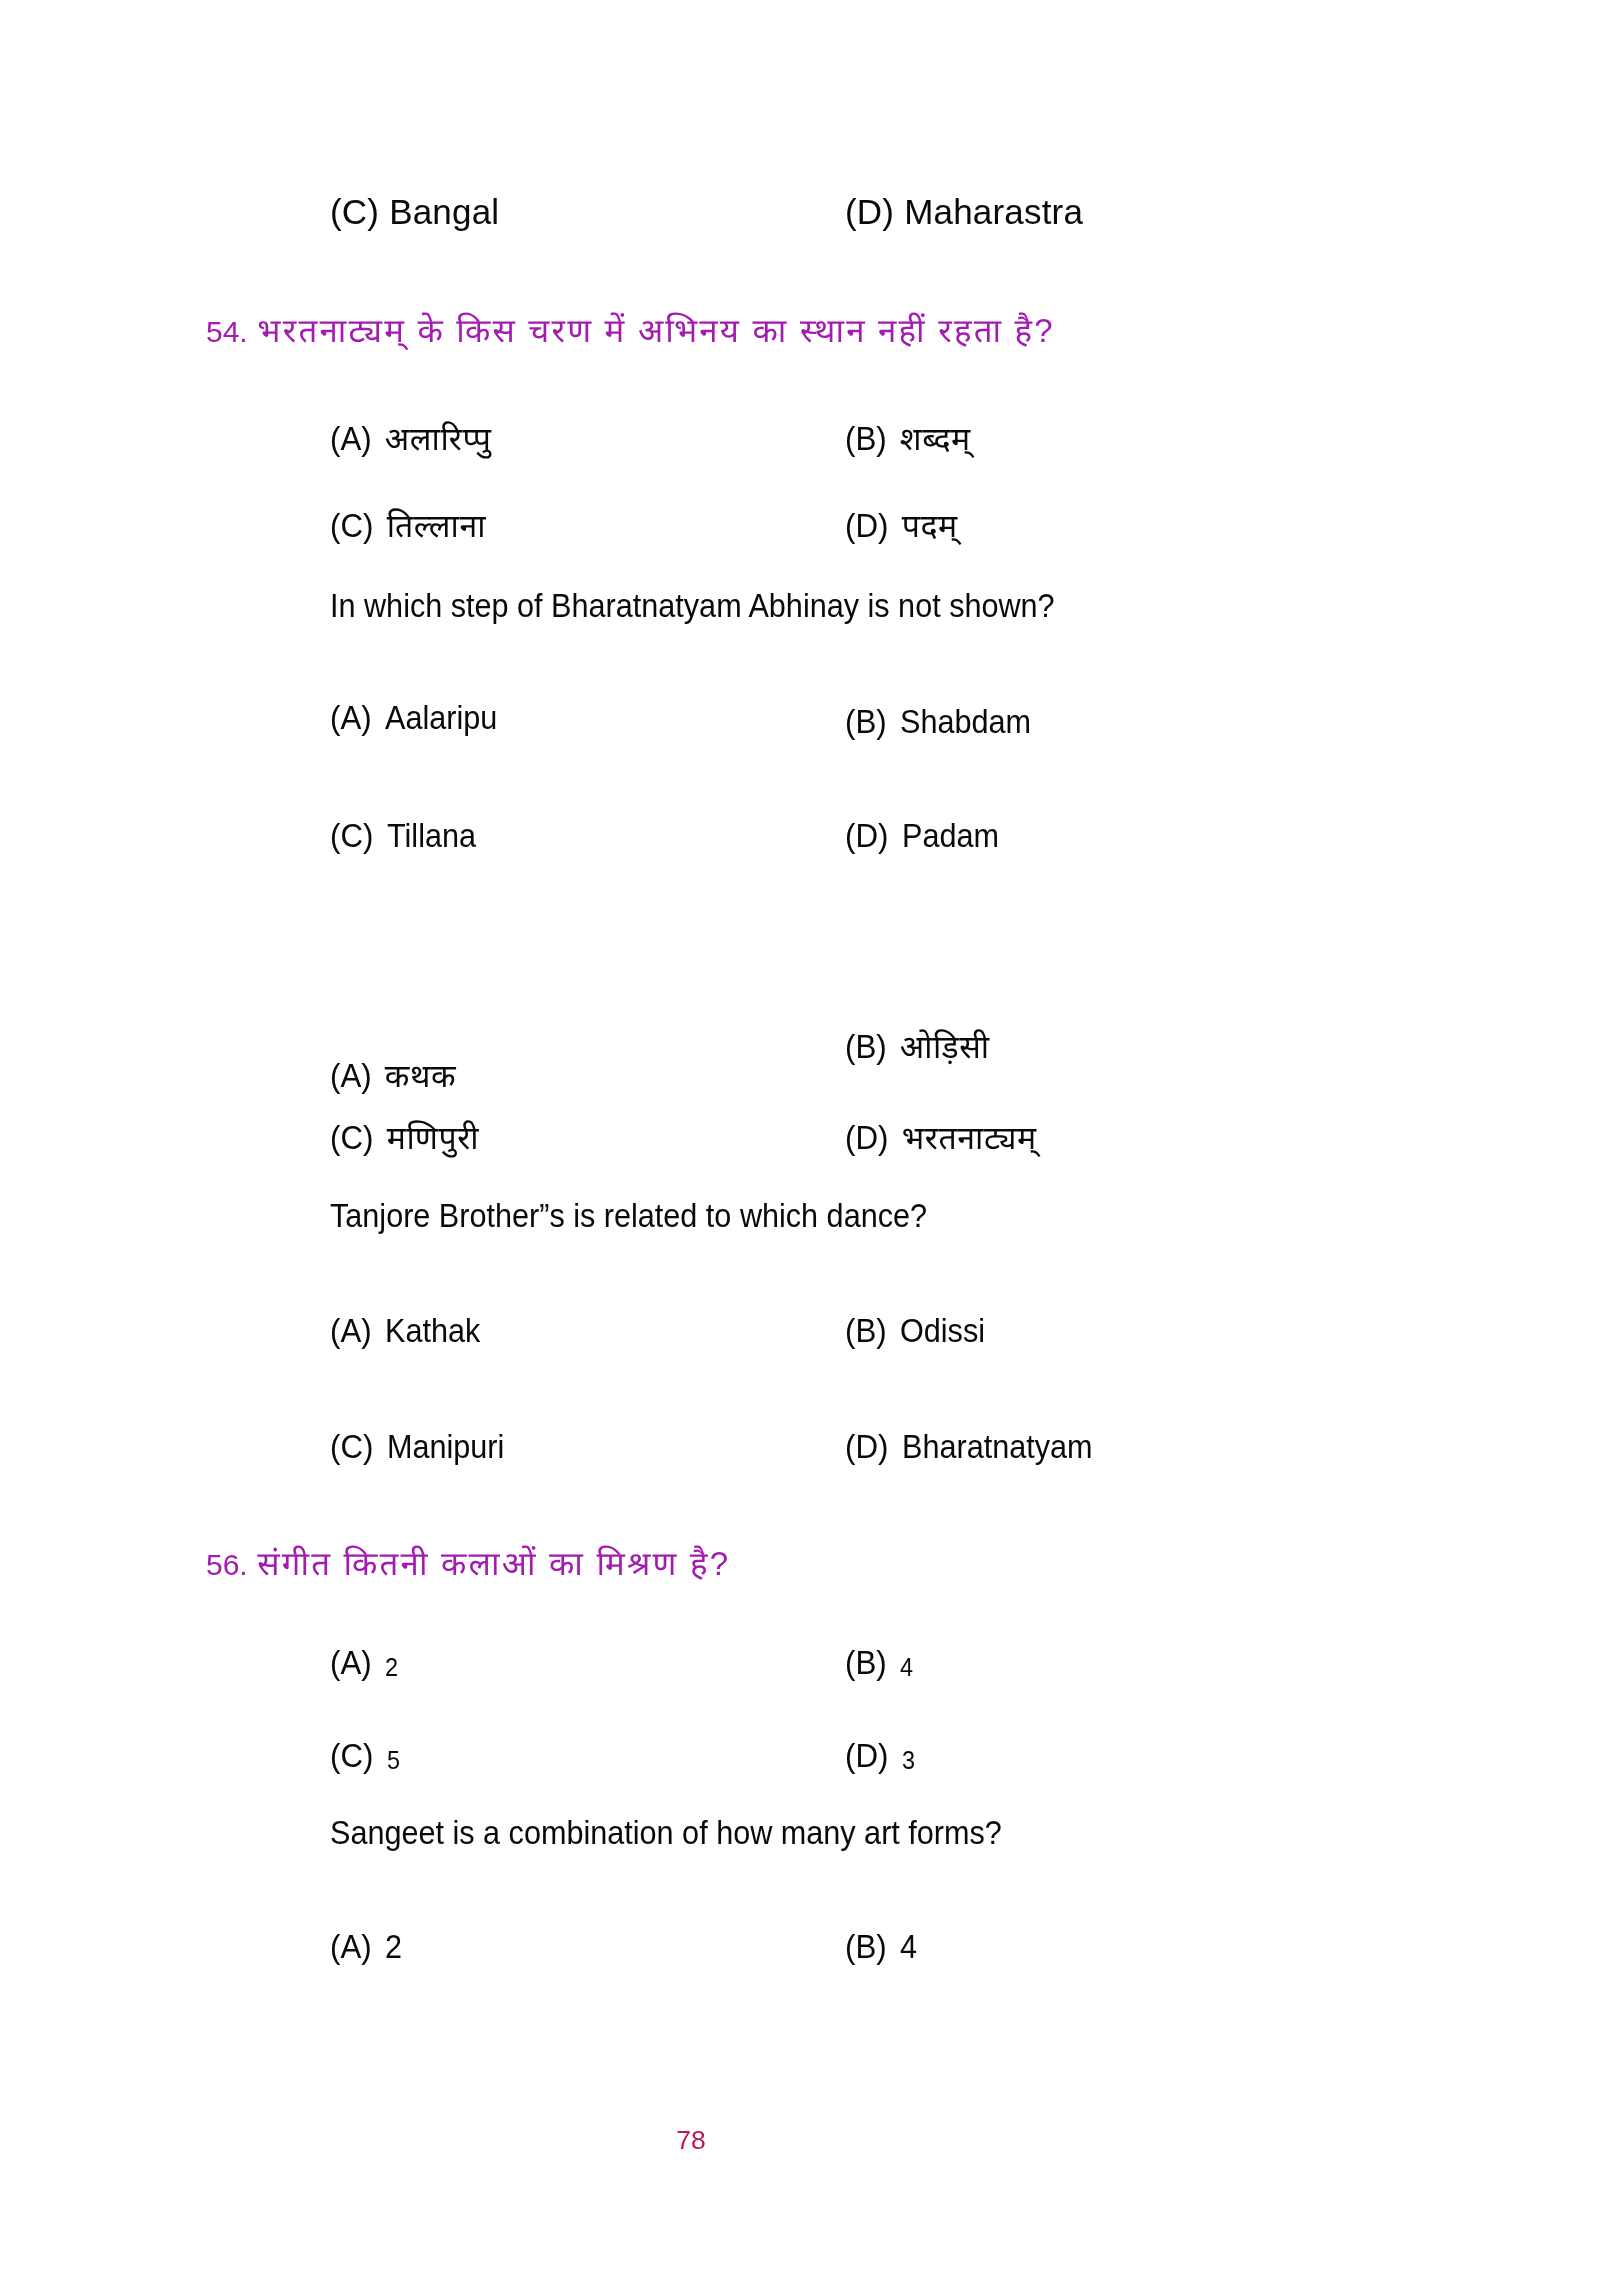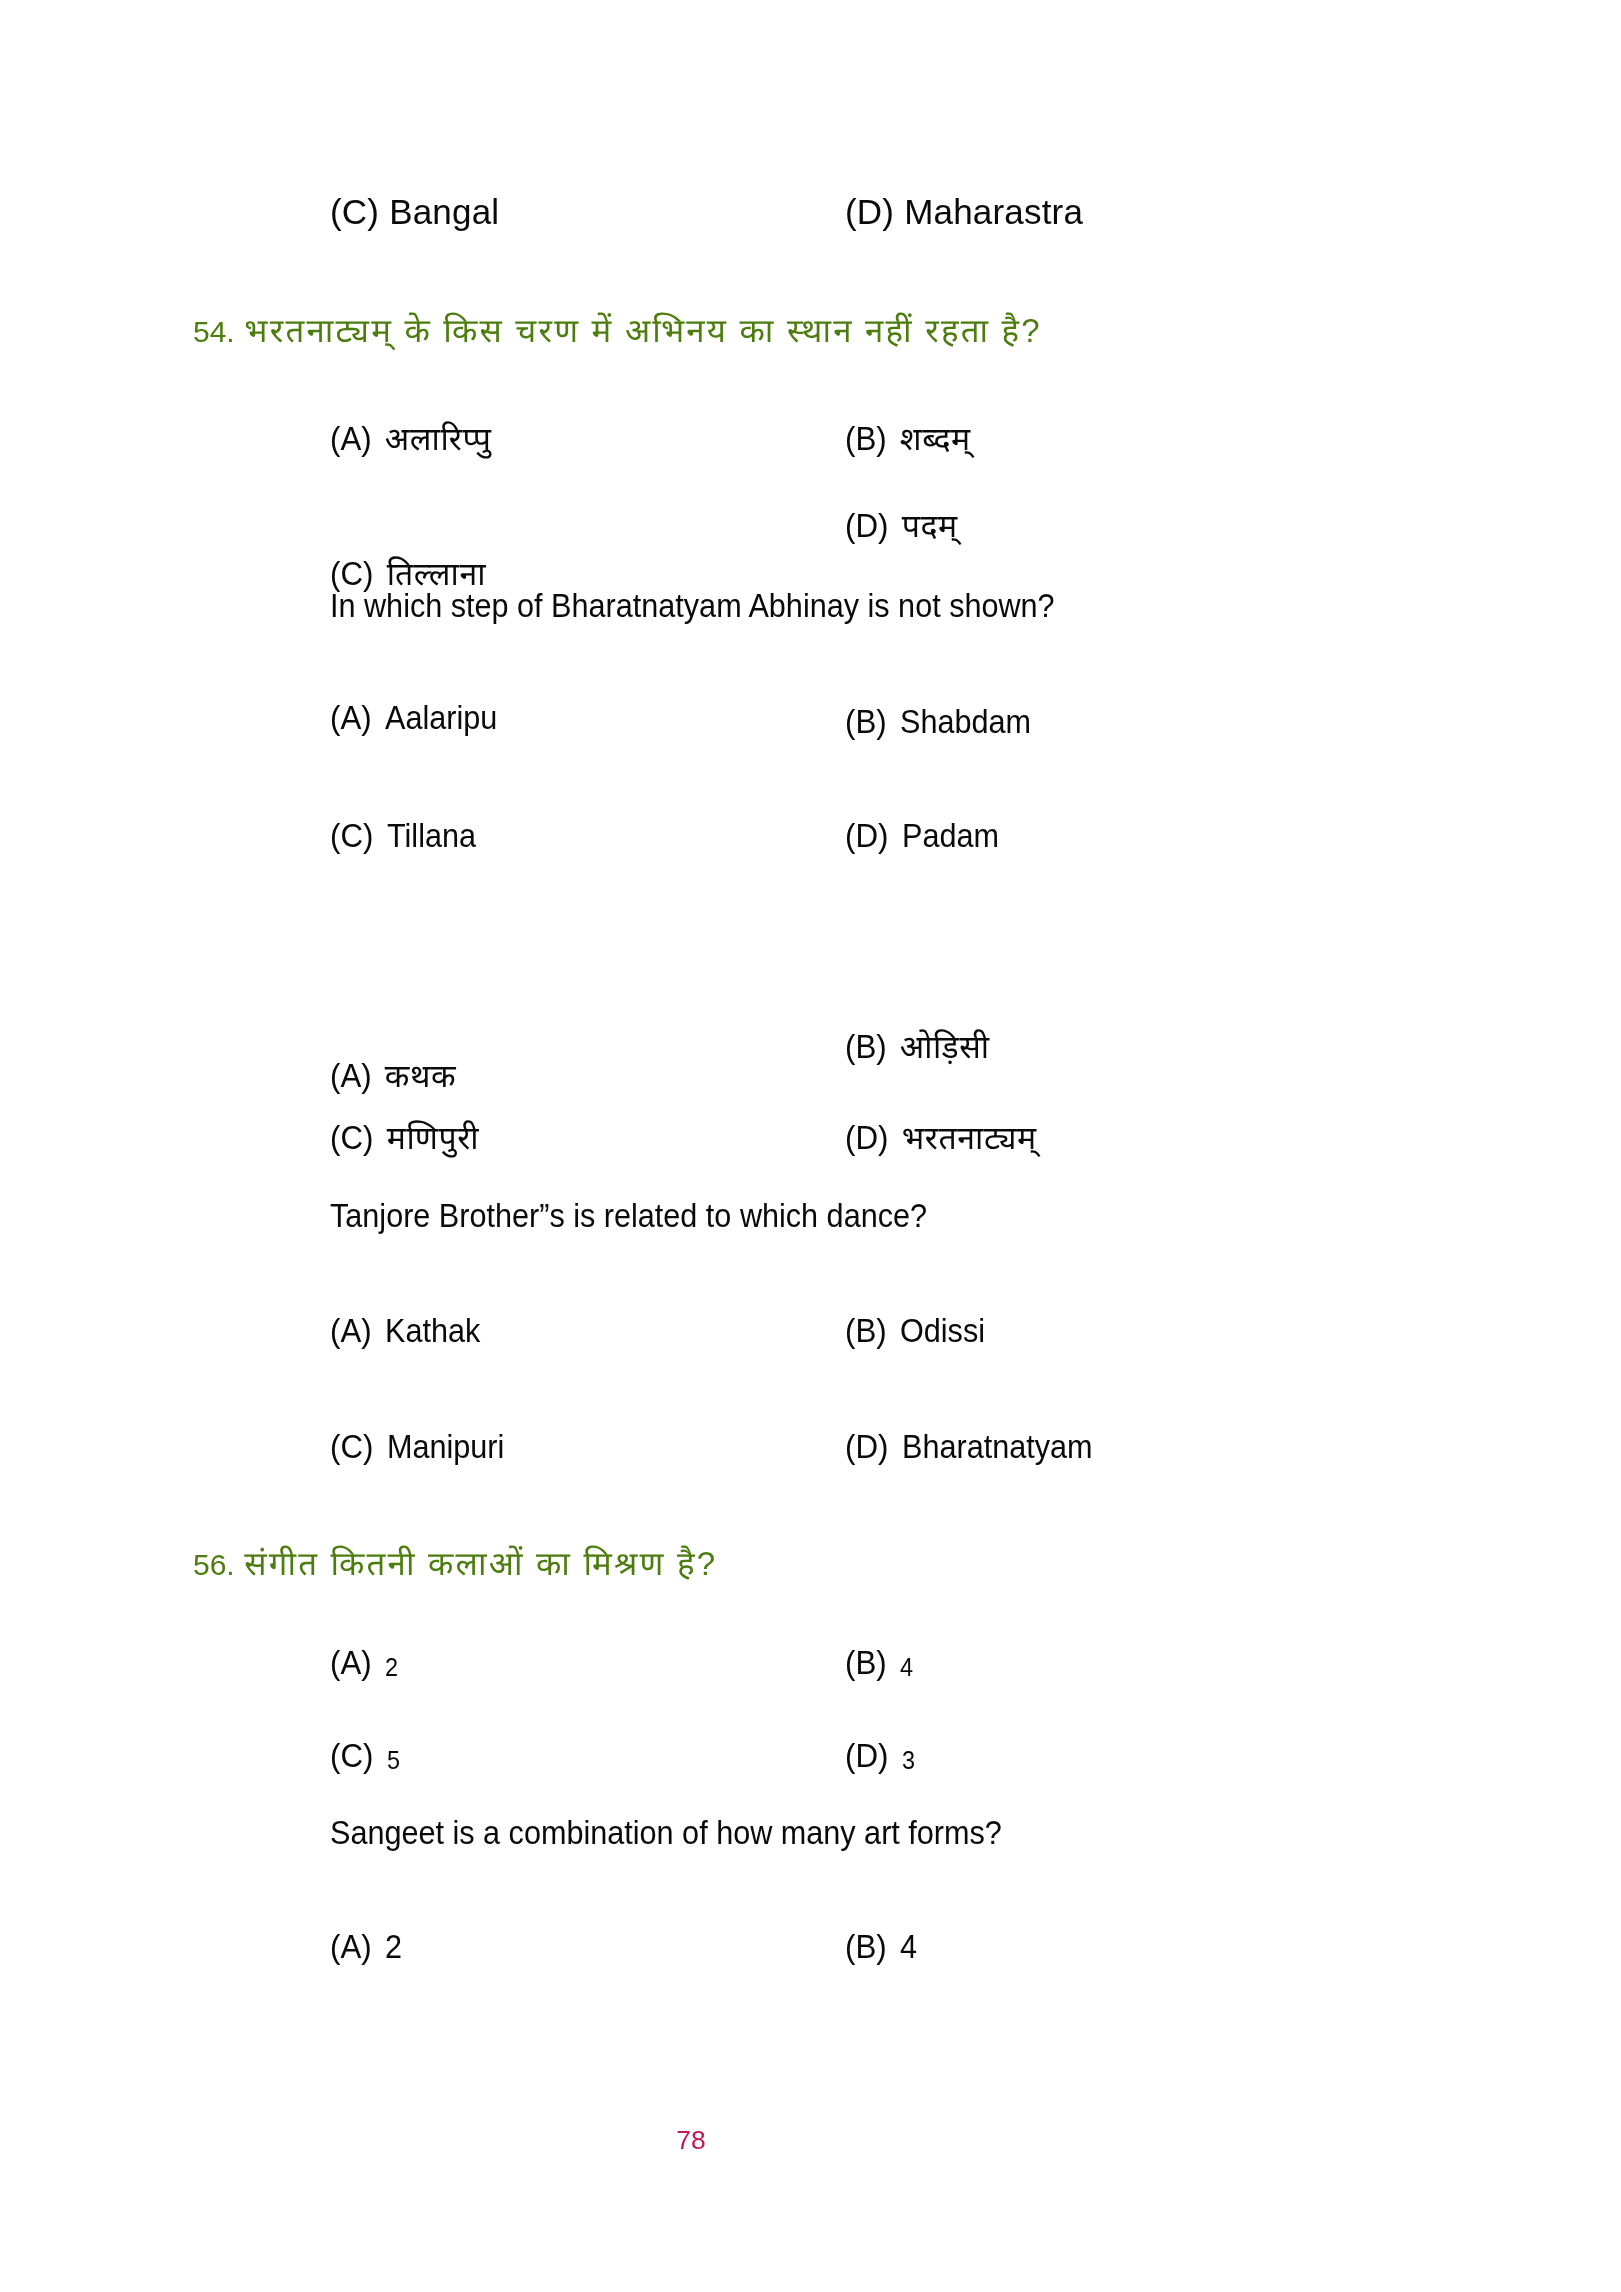--- a/index.html
+++ b/index.html
@@ -18,27 +18,27 @@
     position: relative;
     width: 1382px;
     height: 2293px;
     background: #ffffff;
     overflow: hidden;
     box-sizing: border-box;
   }
 
   .qnum-line {
     position: absolute;
-    left: 193px;
+    left: 206px;
     white-space: nowrap;
     font-family: "Liberation Sans", sans-serif;
     font-size: 33px;
     line-height: 1;
     letter-spacing: 0.4px;
-    color: #4d7c0f;
+    color: #a21caf;
   }
 
   .qnum-line .num {
     font-size: 30px;
     letter-spacing: 0;
   }
 
   .qnum-line .dev {
     font-family: "Liberation Sans", "DejaVu Sans", sans-serif;
     font-size: 33px;
@@ -137,21 +137,21 @@
   </div>
 
   <div class="opt col-a" style="top:421px;">
     <span class="tag">(A)</span>
     <span class="val-dev">अलारिप्पु</span>
   </div>
   <div class="opt col-b" style="top:421px;">
     <span class="tag">(B)</span>
     <span class="val-dev">शब्दम्</span>
   </div>
-  <div class="opt col-a" style="top:508px;margin-top:48px;">
+  <div class="opt col-a" style="top:508px;">
     <span class="tag">(C)</span>
     <span class="val-dev">तिल्लाना</span>
   </div>
   <div class="opt col-b" style="top:508px;">
     <span class="tag">(D)</span>
     <span class="val-dev">पदम्</span>
   </div>
 
   <div class="sent-line" style="top:588px;">In which step of Bharatnatyam Abhinay is not shown?</div>
 

